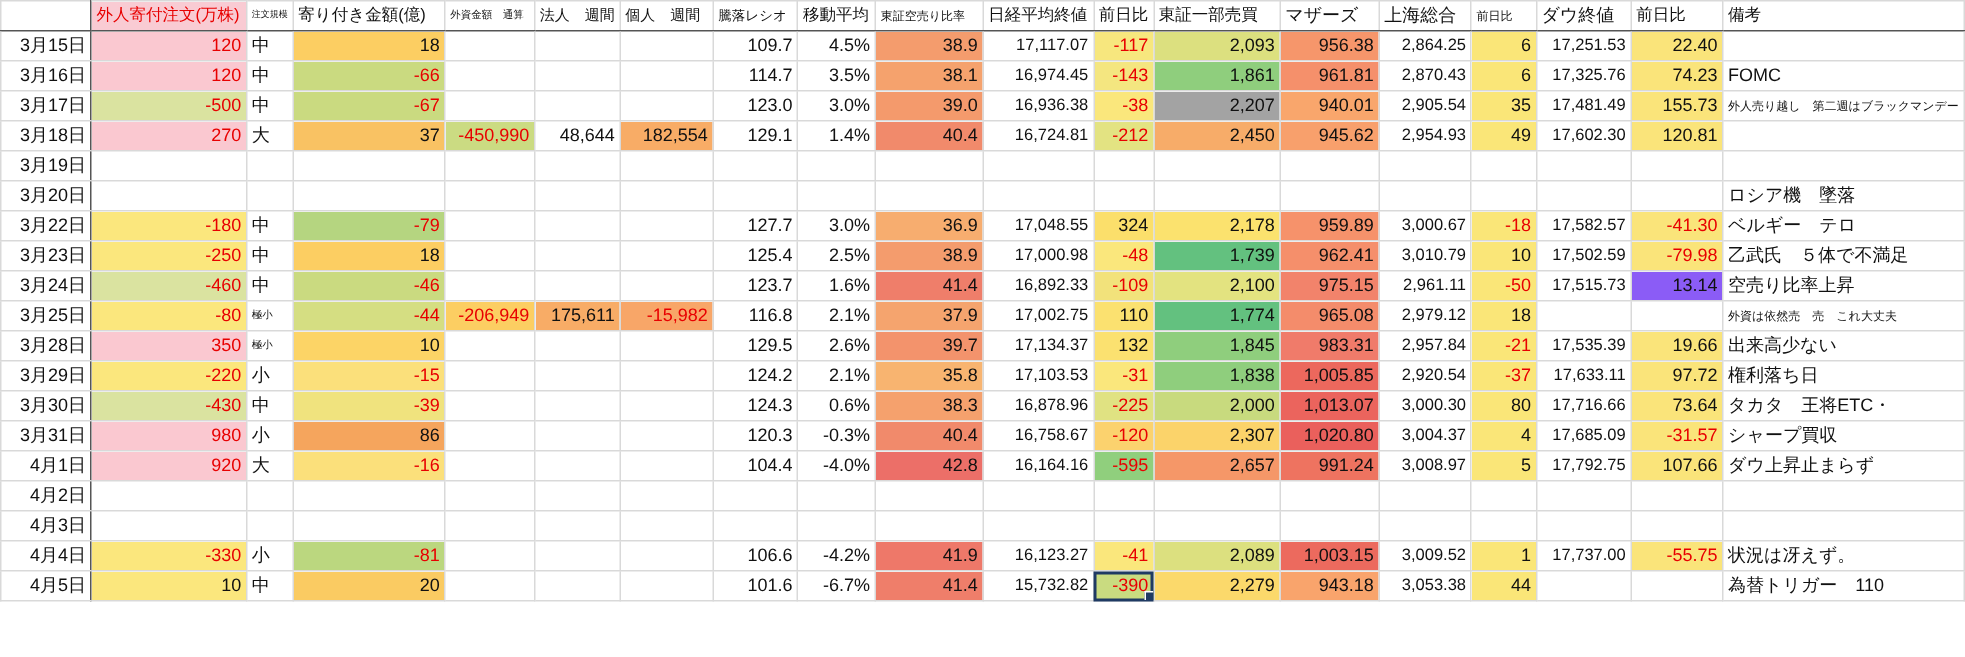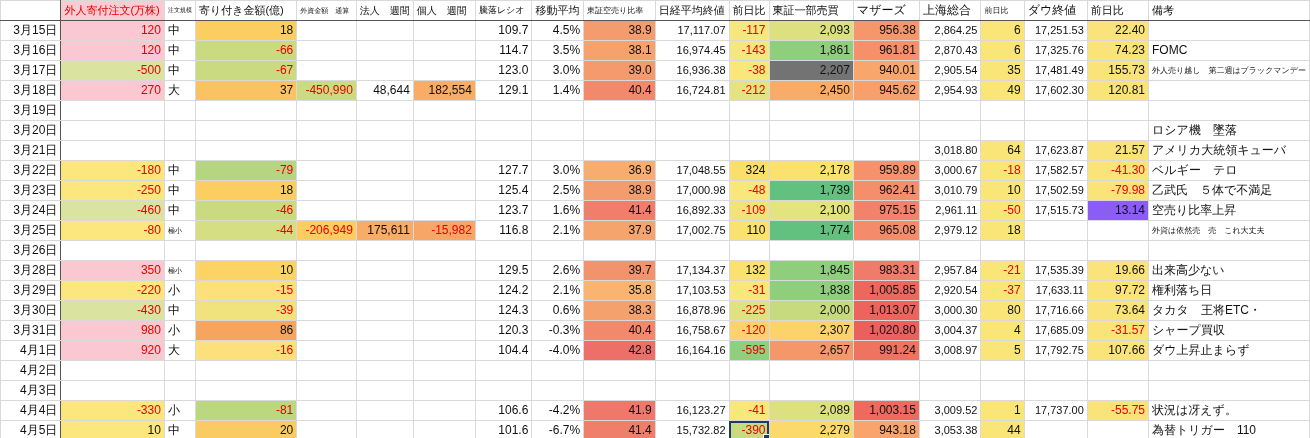--- a/index.html
+++ b/index.html
@@ -137,21 +137,21 @@
         <td class="txt">中</td>
         <td class="num red" style="background: rgb(202, 218, 128);">-67</td>
         <td class="num"></td>
         <td class="num"></td>
         <td class="num"></td>
         <td class="num">123.0</td>
         <td class="num">3.0%</td>
         <td class="num" style="background: rgb(244, 154, 108);">39.0</td>
         <td class="num" style="font-size: 11px;">16,936.38</td>
         <td class="num red" style="background: rgb(250, 231, 124);">-38</td>
-        <td class="num" style="background: #737373; padding-left: 16px;">2,207</td>
+        <td class="num" style="background: #a3a3a3; padding-left: 16px;">2,207</td>
         <td class="num" style="background: rgb(249, 166, 108); margin-top: 40px;">940.01</td>
         <td class="num" style="font-size: 11px;">2,905.54</td>
         <td class="num" style="background: rgb(250, 230, 120);">35</td>
         <td class="num" style="font-size: 11px;">17,481.49</td>
         <td class="num" style="background: rgb(250, 228, 122);">155.73</td>
         <td class="txt" style="font-size: 8px;">外人売り越し　第二週はブラックマンデー</td>
       </tr>
       <tr>
         <td class="num date-cell">3月18日</td>
         <td class="num red" style="background: rgb(250, 200, 208);">270</td>
@@ -209,41 +209,20 @@
         <td class="num"></td>
         <td class="num"></td>
         <td class="num"></td>
         <td class="num" style="font-size: 11px;"></td>
         <td class="num"></td>
         <td class="num" style="font-size: 11px;"></td>
         <td class="num"></td>
         <td class="txt">ロシア機　墜落</td>
       </tr>
       <tr>
-        <td class="num date-cell">3月21日</td>
-        <td class="num"></td>
-        <td class="txt"></td>
-        <td class="num"></td>
-        <td class="num"></td>
-        <td class="num"></td>
-        <td class="num"></td>
-        <td class="num"></td>
-        <td class="num"></td>
-        <td class="num"></td>
-        <td class="num" style="font-size: 11px;"></td>
-        <td class="num"></td>
-        <td class="num"></td>
-        <td class="num"></td>
-        <td class="num" style="font-size: 11px;">3,018.80</td>
-        <td class="num" style="background: rgb(250, 230, 120);">64</td>
-        <td class="num" style="font-size: 11px;">17,623.87</td>
-        <td class="num" style="background: rgb(250, 228, 122);">21.57</td>
-        <td class="txt">アメリカ大統領キューバ</td>
-      </tr>
-      <tr>
         <td class="num date-cell">3月22日</td>
         <td class="num red" style="background: rgb(251, 231, 125);">-180</td>
         <td class="txt">中</td>
         <td class="num red" style="background: rgb(181, 213, 128);">-79</td>
         <td class="num"></td>
         <td class="num"></td>
         <td class="num"></td>
         <td class="num">127.7</td>
         <td class="num">3.0%</td>
         <td class="num" style="background: rgb(247, 173, 111);">36.9</td>
@@ -314,41 +293,20 @@
         <td class="num" style="background: rgb(251, 225, 112);">110</td>
         <td class="num" style="background: rgb(99, 193, 127);">1,774</td>
         <td class="num" style="background: rgb(244, 140, 107);">965.08</td>
         <td class="num" style="font-size: 11px;">2,979.12</td>
         <td class="num" style="background: rgb(250, 230, 120);">18</td>
         <td class="num" style="font-size: 11px;"></td>
         <td class="num"></td>
         <td class="txt" style="font-size: 8px;">外資は依然売　売　これ大丈夫</td>
       </tr>
       <tr>
-        <td class="num date-cell">3月26日</td>
-        <td class="num"></td>
-        <td class="txt"></td>
-        <td class="num"></td>
-        <td class="num"></td>
-        <td class="num"></td>
-        <td class="num"></td>
-        <td class="num"></td>
-        <td class="num"></td>
-        <td class="num"></td>
-        <td class="num" style="font-size: 11px;"></td>
-        <td class="num"></td>
-        <td class="num"></td>
-        <td class="num"></td>
-        <td class="num" style="font-size: 11px;"></td>
-        <td class="num"></td>
-        <td class="num" style="font-size: 11px;"></td>
-        <td class="num"></td>
-        <td class="txt"></td>
-      </tr>
-      <tr>
         <td class="num date-cell">3月28日</td>
         <td class="num red" style="background: rgb(250, 200, 208);">350</td>
         <td class="txt" style="font-size: 7px;">極小</td>
         <td class="num" style="background: rgb(252, 212, 102);">10</td>
         <td class="num"></td>
         <td class="num"></td>
         <td class="num"></td>
         <td class="num">129.5</td>
         <td class="num">2.6%</td>
         <td class="num" style="background: rgb(243, 147, 108);">39.7</td>

